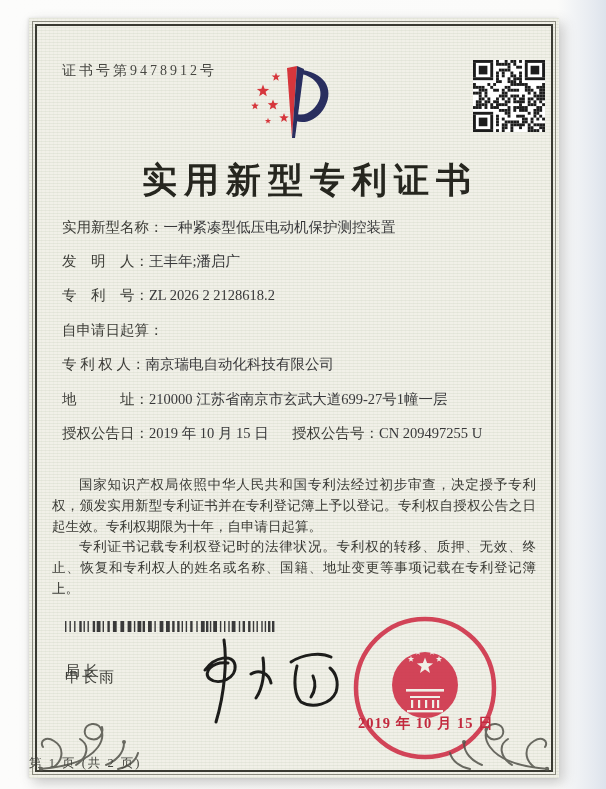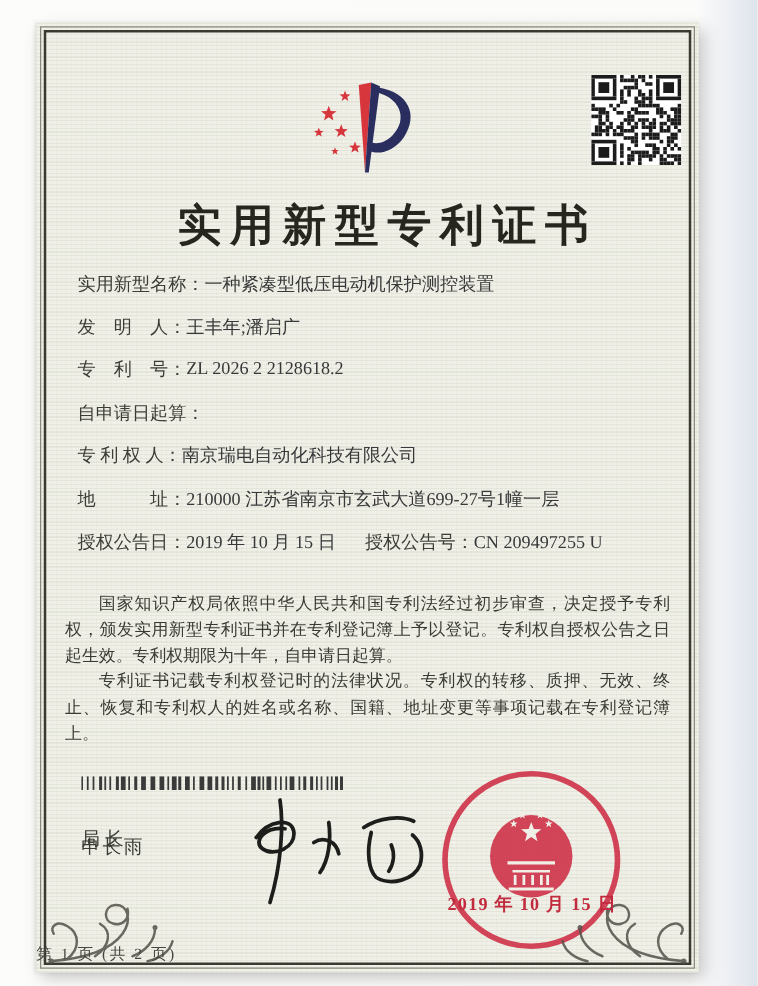--- a/index.html
+++ b/index.html
@@ -30,21 +30,21 @@
     position:absolute;left:0;top:139px;width:100%;box-sizing:border-box;padding-left:32px;
     text-align:center;font-size:35px;font-weight:bold;letter-spacing:7px;color:#26261f;
   }
   .fields{position:absolute;left:33px;top:192px;width:474px;font-size:14.5px;color:#3c3c37;}
   .frow{height:34.4px;display:flex;align-items:center;white-space:pre;}
   .frow .lab{color:#3c3c37;}
   .frow .val{color:#38383a;}
   .pair1{display:inline-block;width:230px;white-space:pre;}
   .paras{
     position:absolute;left:23px;top:457px;width:484px;
-    font-size:13.5px;line-height:20.8px;color:#3a3a35;text-align:justify;font-family:Liberation Mono, monospace;
+    font-size:13.5px;line-height:20.8px;color:#3a3a35;text-align:justify;
   }
   .paras p{margin:0;text-indent:2em;}
   .barcode{position:absolute;left:36px;top:603px;width:212px;height:11px;}
   .signer-title{position:absolute;left:36px;top:644px;font-size:15px;letter-spacing:4px;color:#3c3c37;}
   .signer-name{position:absolute;left:36px;top:650px;font-size:15px;letter-spacing:2px;color:#3c3c37;}
   .signature{position:absolute;left:150px;top:612px;width:178px;height:100px;}
   .seal{position:absolute;left:321px;top:595px;width:150px;height:150px;opacity:.9;}
   .seal-date{
     position:absolute;left:329px;top:696px;font-size:14.5px;font-weight:bold;
     color:#c22a3e;letter-spacing:1px;z-index:5;
@@ -59,20 +59,21 @@
 </style>
 </head>
 <body>
 
 <div class="cert">
   <div class="texture"></div>
   <div class="frame-outer">
     <div class="frame-inner"></div>
   </div>
 
+  <div class="cert-no">证书号第9478912号</div>
 
   <svg class="logo" viewBox="0 0 100 95">
     <g id="logo-stars">
         <path d="M16.0,26.5L17.6,30.8L22.2,31.0L18.6,33.8L19.8,38.3L16.0,35.7L12.2,38.3L13.4,33.8L9.8,31.0L14.4,30.8Z" fill="#d6363c"></path>
         <path d="M29.0,14.4L30.1,17.4L33.4,17.6L30.8,19.6L31.7,22.7L29.0,20.9L26.3,22.7L27.2,19.6L24.6,17.6L27.9,17.4Z" fill="#d6363c"></path>
         <path d="M8.0,44.0L9.0,46.6L11.8,46.8L9.6,48.5L10.4,51.2L8.0,49.7L5.6,51.2L6.4,48.5L4.2,46.8L7.0,46.6Z" fill="#d6363c"></path>
         <path d="M26.0,41.4L27.4,45.1L31.3,45.3L28.2,47.7L29.3,51.5L26.0,49.4L22.7,51.5L23.8,47.7L20.7,45.3L24.6,45.1Z" fill="#d6363c"></path>
         <path d="M37.0,55.0L38.2,58.3L41.8,58.5L39.0,60.6L39.9,64.0L37.0,62.1L34.1,64.0L35.0,60.6L32.2,58.5L35.8,58.3Z" fill="#d6363c"></path>
         <path d="M21.0,59.8L21.8,61.9L24.0,62.0L22.3,63.4L22.9,65.6L21.0,64.3L19.1,65.6L19.7,63.4L18.0,62.0L20.2,61.9Z" fill="#d6363c"></path>
       </g>

